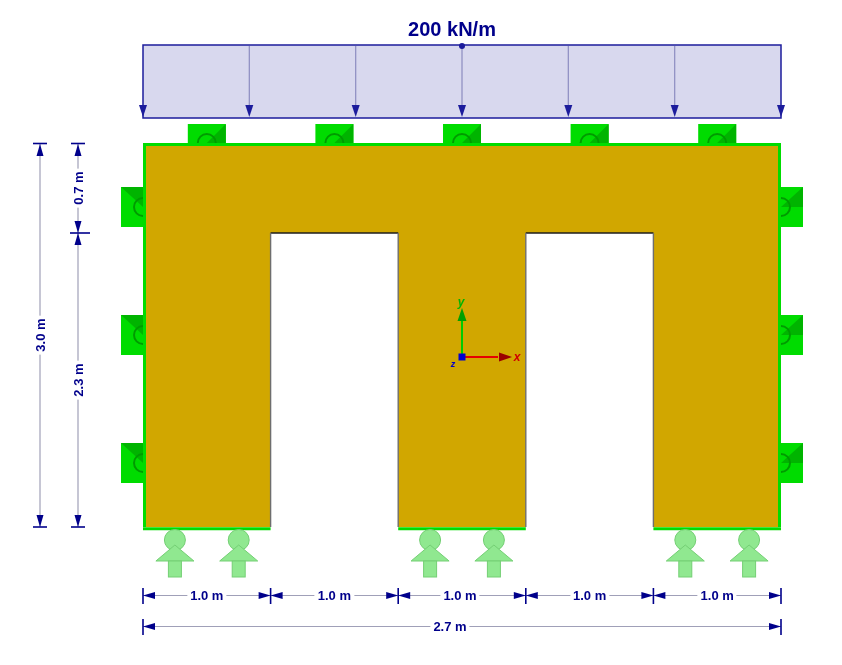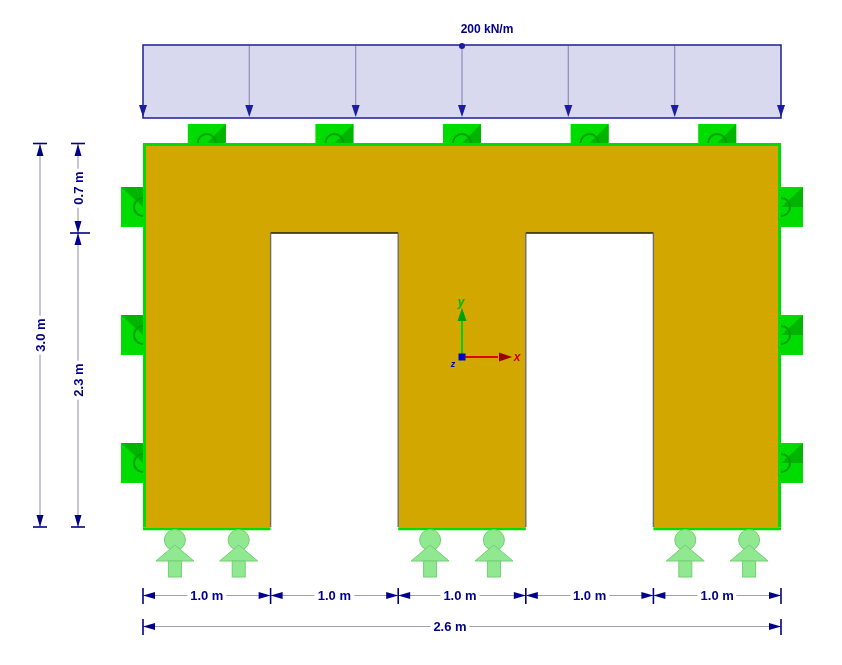--- a/index.html
+++ b/index.html
@@ -25,21 +25,21 @@
   .dimtick     { stroke:#00008b; stroke-width:1.6; }
   .dimhead     { fill:#00008b; }
 
   
   .lbl {
     position:absolute; color:#00008b; font-weight:bold; font-size:13px;
     background:#ffffff; padding:0 3px; white-space:nowrap; line-height:15px;
     transform:translate(-50%,-50%);
   }
   .lbl.vert { transform:translate(-50%,-50%) rotate(-90deg); }
-  .lbl.load-lbl { font-size:12px; background:transparent;margin-left:35px; }
+  .lbl.load-lbl { font-size:20px; background:transparent; }
   .axis-lbl {
     position:absolute; font-style:italic; font-weight:bold; font-size:12px;
     background:transparent; transform:translate(-50%,-50%); line-height:12px;
   }
   .axis-x { color:#d00000; }
   .axis-y { color:#00b400; }
   .axis-z { color:#0000cc; font-size:9px; }
 </style>
 </head>
 <body>
@@ -239,19 +239,19 @@
 
   <div class="lbl vert" style="left:40px; top:335px;">3.0 m</div>
   <div class="lbl vert" style="left:78px; top:188px;">0.7 m</div>
   <div class="lbl vert" style="left:78px; top:380px;">2.3 m</div>
 
   <div class="lbl" style="left:206.8px; top:595px;">1.0 m</div>
   <div class="lbl" style="left:334.4px; top:595px;">1.0 m</div>
   <div class="lbl" style="left:460px; top:595px;">1.0 m</div>
   <div class="lbl" style="left:589.6px; top:595px;">1.0 m</div>
   <div class="lbl" style="left:717.2px; top:595px;">1.0 m</div>
-  <div class="lbl" style="left:450px; top:626px;">2.6 m</div>
+  <div class="lbl" style="left:450px; top:626px;">2.7 m</div>
 
   <div class="axis-lbl axis-y" style="left:461px; top:302px;">y</div>
   <div class="axis-lbl axis-x" style="left:517px; top:357px;">x</div>
   <div class="axis-lbl axis-z" style="left:453px; top:364px;">z</div>
 
 </div>
 
 </body></html>

